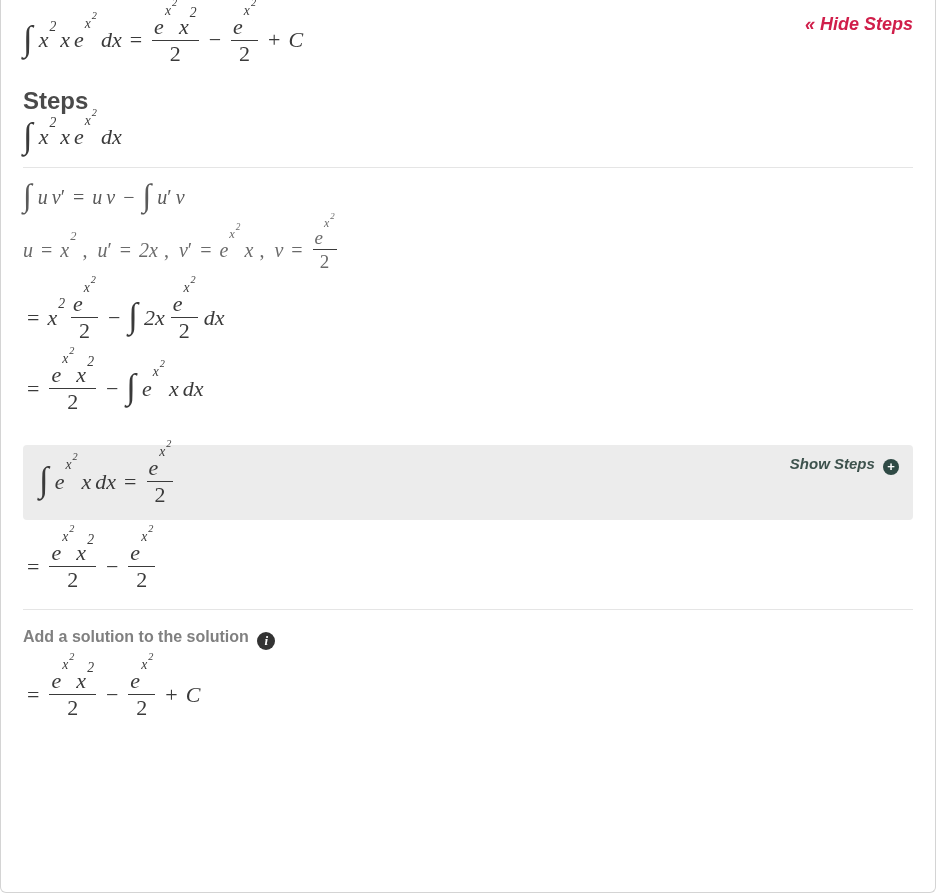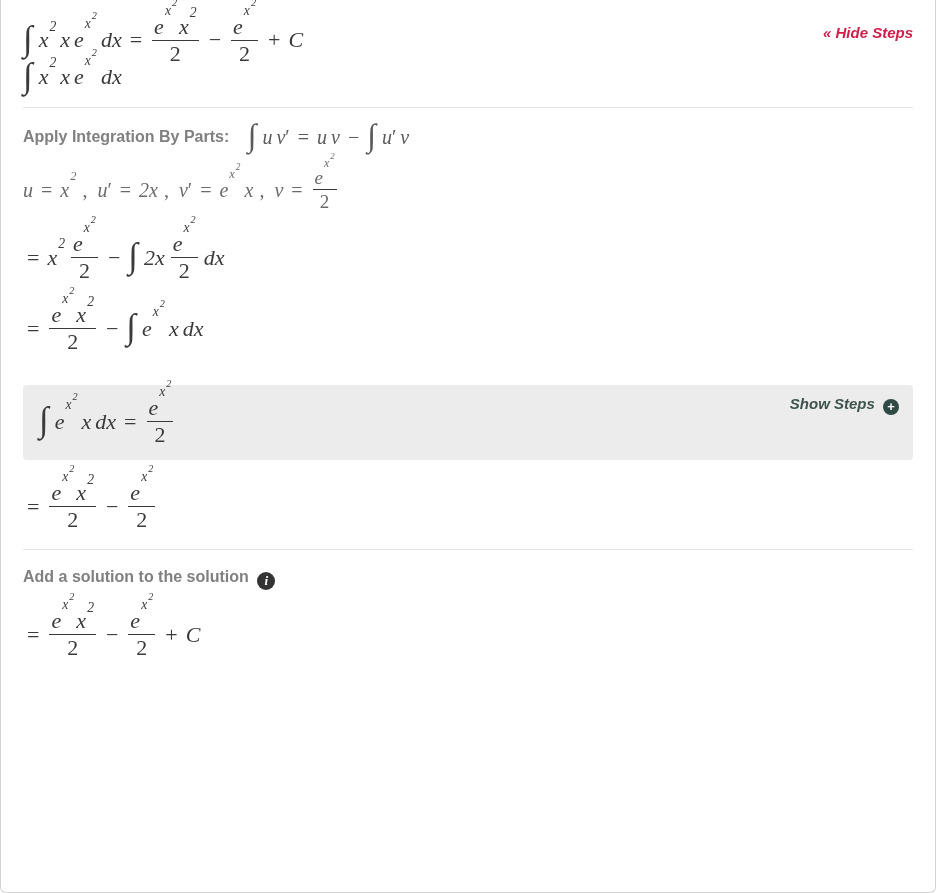--- a/index.html
+++ b/index.html
@@ -18,26 +18,26 @@
     border-top: none;
     border-radius: 0 0 6px 6px;
     padding: 16px 22px 18px 22px;
     position: relative;
     background: #fff;
   }
 
   
   .hide-steps {
     position: absolute;
-    top: 24px;
+    top: 14px;
     right: 22px;
     color: #d01e4a;
     font-style: italic;
     font-weight: 600;
-    font-size: 15px;
+    font-size: 18px;
     cursor: pointer;
   }
 
   
   .steps-heading {
     font-size: 24px;
     color: #4a4a4a;
     font-weight: 700;
     margin: 22px 0 10px 0;
   }
@@ -262,20 +262,21 @@
               <span class="two">2</span>
             </span>
           </span>
       </span>
       <span class="den">2</span>
     </span>
     <span class="op">+</span>
     <span>C</span>
   </div>
 
+  <div class="steps-heading">Steps</div>
 
   <div class="math" title="∫ x^2 · x · e^{x^2} dx">
     <span class="int">∫</span>
     <span class="pow">
         <span class="base">x</span>
         <span class="exp">2</span>
       </span>
     <span>x</span>
     <span class="exx2">
         <span class="e">e</span>
@@ -283,21 +284,20 @@
           <span>x</span>
           <span class="two">2</span>
         </span>
       </span>
     <span>dx</span>
   </div>
 
   <hr class="hr">
 
   <div class="step-desc">
-    <span class="label">Apply Integration By Parts:</span>
     <span class="math smaller formula-inline" style="display:inline-flex;vertical-align:-6px;" title="∫ u v' = u v − ∫ u' v">
       <span class="int">∫</span>
       <span>u</span>
         <span class="prime">v</span>
       <span class="op">=</span>
       <span>u</span>
         <span>v</span>
       <span class="op">−</span>
       <span class="int">∫</span>
       <span class="prime">u</span>

